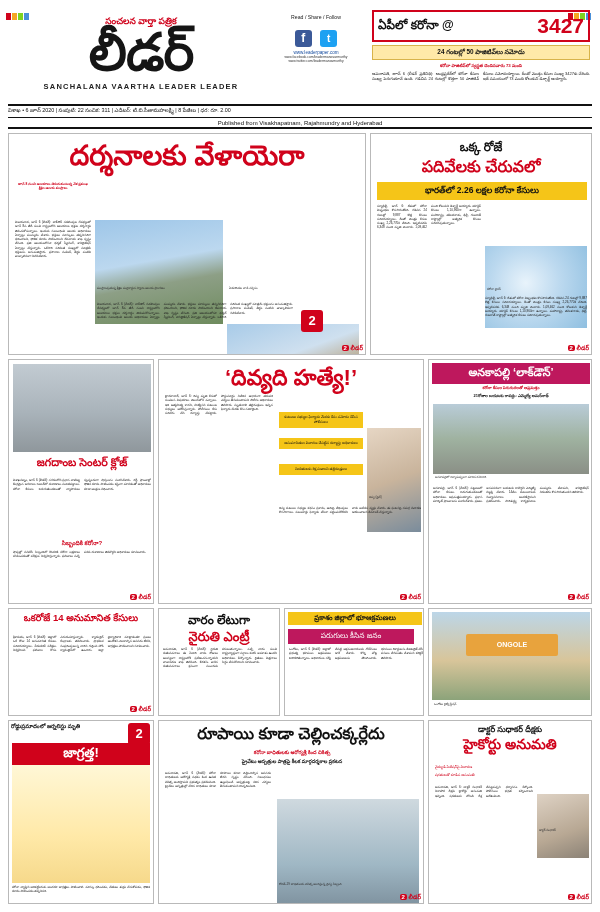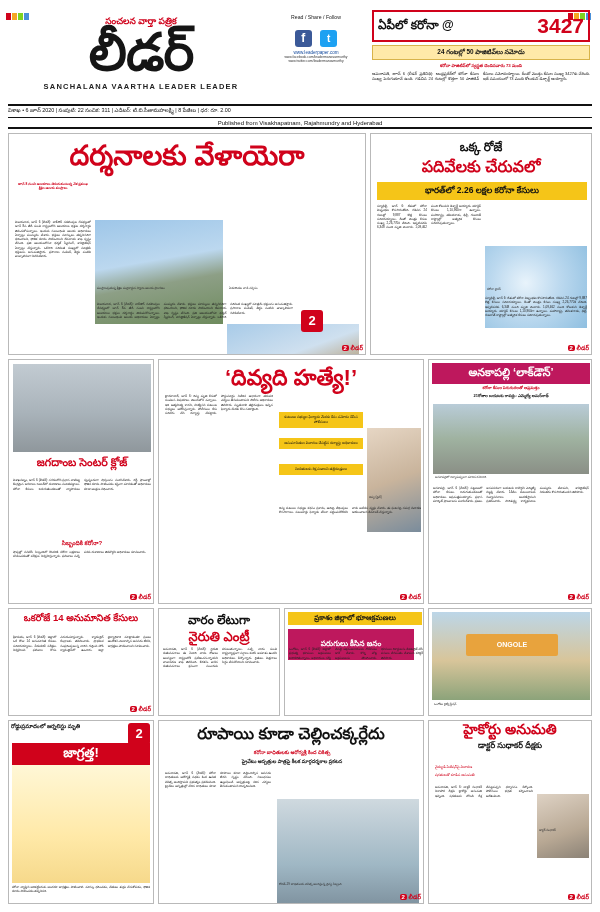--- a/index.html
+++ b/index.html
@@ -205,21 +205,21 @@
   </div>
 
   <div class="box bd" style="left:158px; top:608px; width:122px; height:108px;">
     <div class="center" style="padding:4px 2px 0;font-size:12px;font-weight:700;color:#111;">వారం లేటుగా</div>
     <div class="center hl-red" style="font-size:13px;font-weight:700;line-height:1.1;">నైరుతి ఎంట్రీ</div>
     <div class="box col-txt c2" style="left:4px; top:38px; width:114px; height:66px;">అమరావతి, జూన్ 6 (లీడర్): నైరుతి రుతుపవనాలు ఈ ఏడాది వారం రోజులు ఆలస్యంగా రాష్ట్రంలోకి ప్రవేశించనున్నాయని వాతావరణ శాఖ తెలిపింది. కేరళను తాకిన రుతుపవనాలు క్రమంగా ముందుకు కదులుతున్నాయి. వచ్చే వారం నుంచి రాష్ట్రవ్యాప్తంగా వర్షాలు కురిసే అవకాశం ఉందని అధికారులు పేర్కొన్నారు. రైతులు విత్తనాలు సిద్ధం చేసుకోవాలని సూచించారు.</div>
   </div>
 
   <div class="box bd" style="left:284px; top:608px; width:140px; height:108px;">
     <div class="band-yellow" style="position:absolute;left:3px;top:3px;width:134px;padding:2px;text-align:center;font-size:7px;font-weight:700;color:#111;">ప్రకాశం జిల్లాలో భూఆక్రమణలు</div>
-    <div class="band-pink white" style="position:absolute;left:3px;top:20px;width:126px;padding:10px;text-align:center;font-size:7.5px;font-weight:700;">పరుగులు కీసిన జనం</div>
+    <div class="band-pink white" style="position:absolute;left:3px;top:20px;width:126px;padding:2px;text-align:center;font-size:7.5px;font-weight:400;">పరుగులు కీసిన జనం</div>
     <div class="box col-txt c3" style="left:4px; top:38px; width:134px; height:66px;">ఒంగోలు, జూన్ 6 (లీడర్): జిల్లాలో ప్రభుత్వ భూముల ఆక్రమణలు పెరిగిపోతున్నాయి. అధికారులు సర్వే చేపట్టి ఆక్రమణదారులకు నోటీసులు జారీ చేశారు. కొన్ని చోట్ల ఆక్రమణలను తొలగించారు. భూముల రికార్డులను డిజిటలైజ్ చేసే పనులు వేగవంతం చేశామని కలెక్టర్ తెలిపారు.</div>
   </div>
 
   <div class="box bd" style="left:428px; top:608px; width:164px; height:108px;">
     <div class="box photo img-arch" style="left:3px; top:3px; width:158px; height:88px;">
       <div style="position:absolute;left:34px;top:22px;width:92px;height:22px;background:#e8a33d;border-radius:2px;color:#fff;font-size:7px;font-weight:700;text-align:center;line-height:22px;">ONGOLE</div>
     </div>
     <div class="box cap" style="left:3px; top:93px; width:158px;">ఒంగోలు రైల్వే స్టేషన్</div>
   </div>
 
@@ -235,22 +235,22 @@
     <div class="center" style="padding:4px 4px 2px;font-size:16px;font-weight:700;color:#111;">రూపాయి కూడా చెల్లించక్కర్లేదు</div>
     <div class="center" style="position:absolute;left:6px;top:28px;width:254px;font-size:5px;color:#d0021b;font-weight:700;">కరోనా బాధితులకు ఆరోగ్యశ్రీ కింద చికిత్స</div>
     <div class="center" style="position:absolute;left:6px;top:37px;width:254px;font-size:5px;color:#111;font-weight:700;">ప్రైవేటు ఆస్పత్రుల పాత్రపై కీలక మార్గదర్శకాల ప్రకటన</div>
     <div class="box col-txt c2" style="left:6px; top:50px; width:106px; height:126px;">అమరావతి, జూన్ 6 (లీడర్): కరోనా బాధితులకు ఆరోగ్యశ్రీ పథకం కింద ఉచిత చికిత్స అందిస్తామని ప్రభుత్వం ప్రకటించింది. ప్రైవేటు ఆస్పత్రుల్లో చేరిన బాధితులు కూడా రూపాయి కూడా చెల్లించాల్సిన అవసరం లేదని స్పష్టం చేసింది. నిబంధనలు ఉల్లంఘించే ఆస్పత్రులపై కఠిన చర్యలు తీసుకుంటామని హెచ్చరించింది.</div>
     <div class="box photo img-ppe" style="left:118px; top:50px; width:142px; height:110px;"></div>
     <div class="box cap" style="left:118px; top:161px; width:142px;">కోవిడ్-19 బాధితులకు చికిత్స అందిస్తున్న వైద్య సిబ్బంది</div>
     <div class="foot-logo"><i>2</i> లీడర్</div>
   </div>
 
   <div class="box bd" style="left:428px; top:720px; width:164px; height:184px;">
+    <div class="center" style="padding:4px 3px 0;font-size:8px;font-weight:700;color:#111;">డాక్టర్ సుధాకర్ దీక్షకు</div>
     <div class="center hl-red" style="font-size:14px;font-weight:700;line-height:1.15;">హైకోర్టు అనుమతి</div>
-    <div class="center" style="padding:4px 3px 0;font-size:8px;font-weight:700;color:#111;">డాక్టర్ సుధాకర్ దీక్షకు</div>
     <div style="position:absolute;left:6px;top:44px;width:96px;font-size:3.6px;color:#d0021b;line-height:1.4;">వైద్యుడి పిటిషన్‌పై విచారణ</div>
     <div style="position:absolute;left:6px;top:52px;width:96px;font-size:3.6px;color:#d0021b;line-height:1.4;">షరతులతో కూడిన అనుమతి</div>
     <div class="box photo img-man" style="left:108px; top:42px; width:52px; height:64px;"></div>
     <div class="box cap" style="left:108px; top:107px; width:52px;">డాక్టర్ సుధాకర్</div>
     <div class="box col-txt c2" style="left:6px; top:64px; width:98px; height:112px;">అమరావతి, జూన్ 6: డాక్టర్ సుధాకర్ నిరాహార దీక్షకు హైకోర్టు అనుమతి ఇచ్చింది. షరతులకు లోబడి దీక్ష చేపట్టవచ్చని ధర్మాసనం పేర్కొంది. పోలీసులు భద్రత కల్పించాలని ఆదేశించింది.</div>
     <div class="foot-logo"><i>2</i> లీడర్</div>
   </div>
 
 </div>
 

